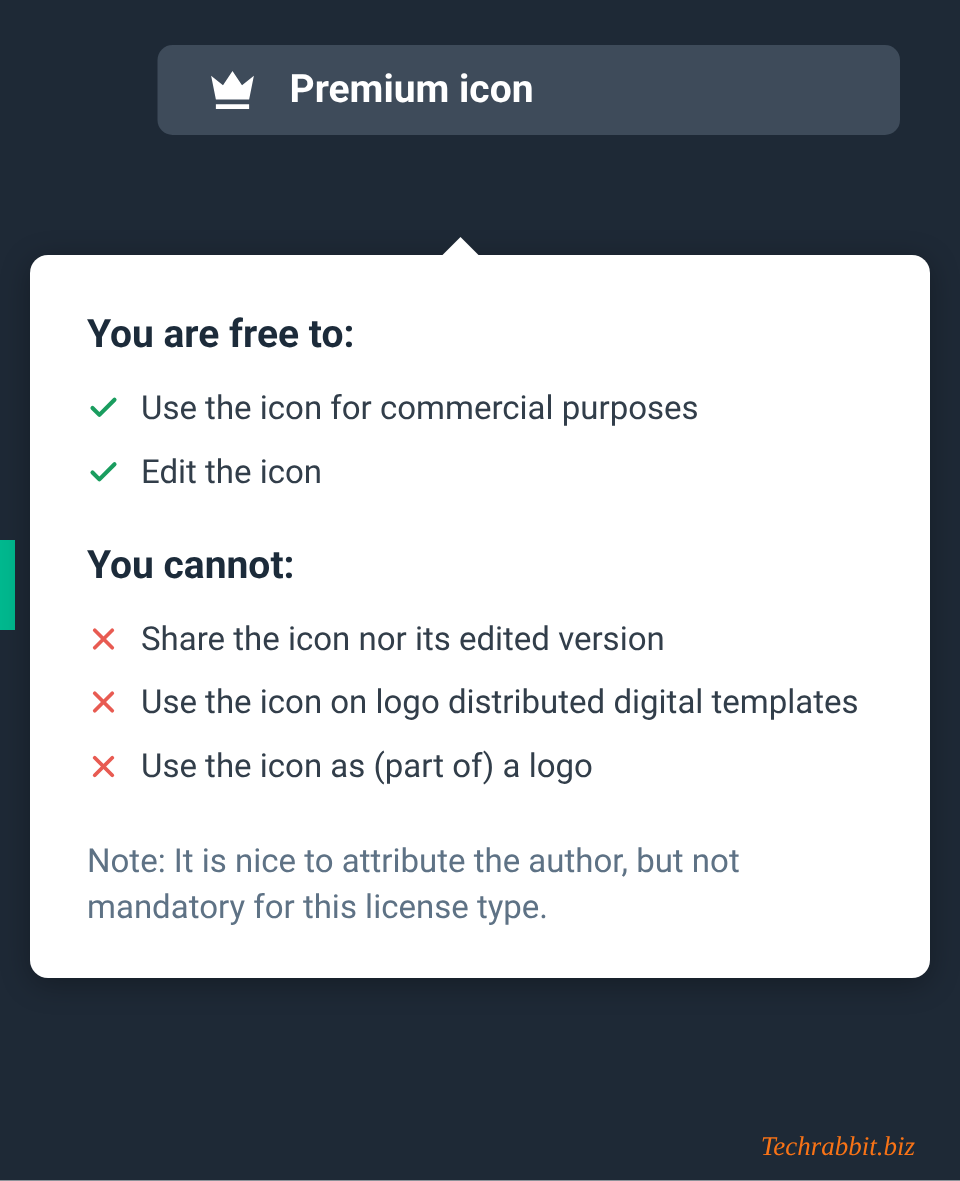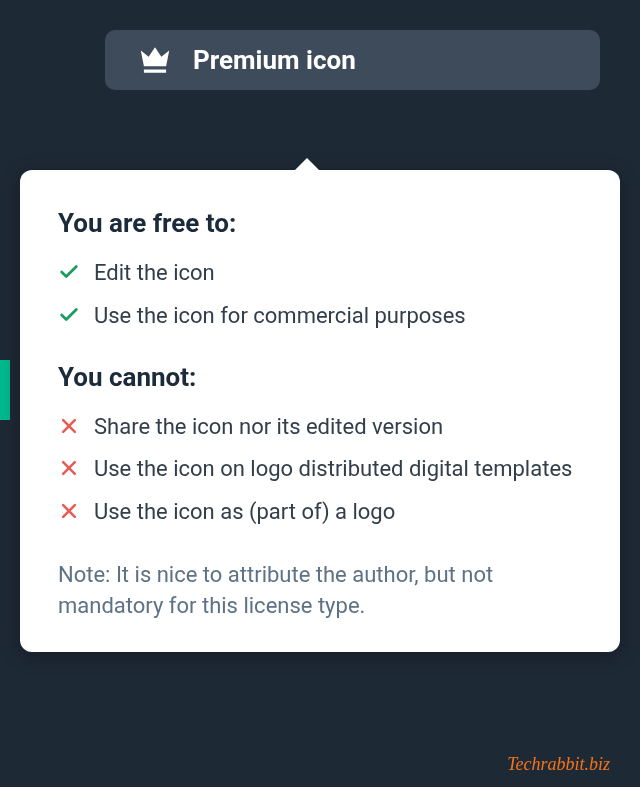--- a/index.html
+++ b/index.html
@@ -148,29 +148,29 @@
   <div class="tooltip-arrow"></div>
 
   <div class="section-heading">You are free to:</div>
   <div class="list">
     <div class="list-item">
       <span class="bullet-icon">
         <svg viewBox="0 0 24 24" width="22" height="22" fill="none" stroke="#1a9d5f" stroke-width="3" stroke-linecap="round" stroke-linejoin="round">
             <polyline points="4 12 9 17 20 6"></polyline>
           </svg>
       </span>
-      <span class="list-text">Edit the icon</span>
+      <span class="list-text">Use the icon for commercial purposes</span>
     </div>
     <div class="list-item">
       <span class="bullet-icon">
         <svg viewBox="0 0 24 24" width="22" height="22" fill="none" stroke="#1a9d5f" stroke-width="3" stroke-linecap="round" stroke-linejoin="round">
             <polyline points="4 12 9 17 20 6"></polyline>
           </svg>
       </span>
-      <span class="list-text">Use the icon for commercial purposes</span>
+      <span class="list-text">Edit the icon</span>
     </div>
   </div>
 
   <div class="section-heading second">You cannot:</div>
   <div class="list">
     <div class="list-item">
       <span class="bullet-icon">
         <svg viewBox="0 0 24 24" width="20" height="20" fill="none" stroke="#e85b52" stroke-width="3" stroke-linecap="round">
             <line x1="5" y1="5" x2="19" y2="19"></line>
             <line x1="19" y1="5" x2="5" y2="19"></line>

